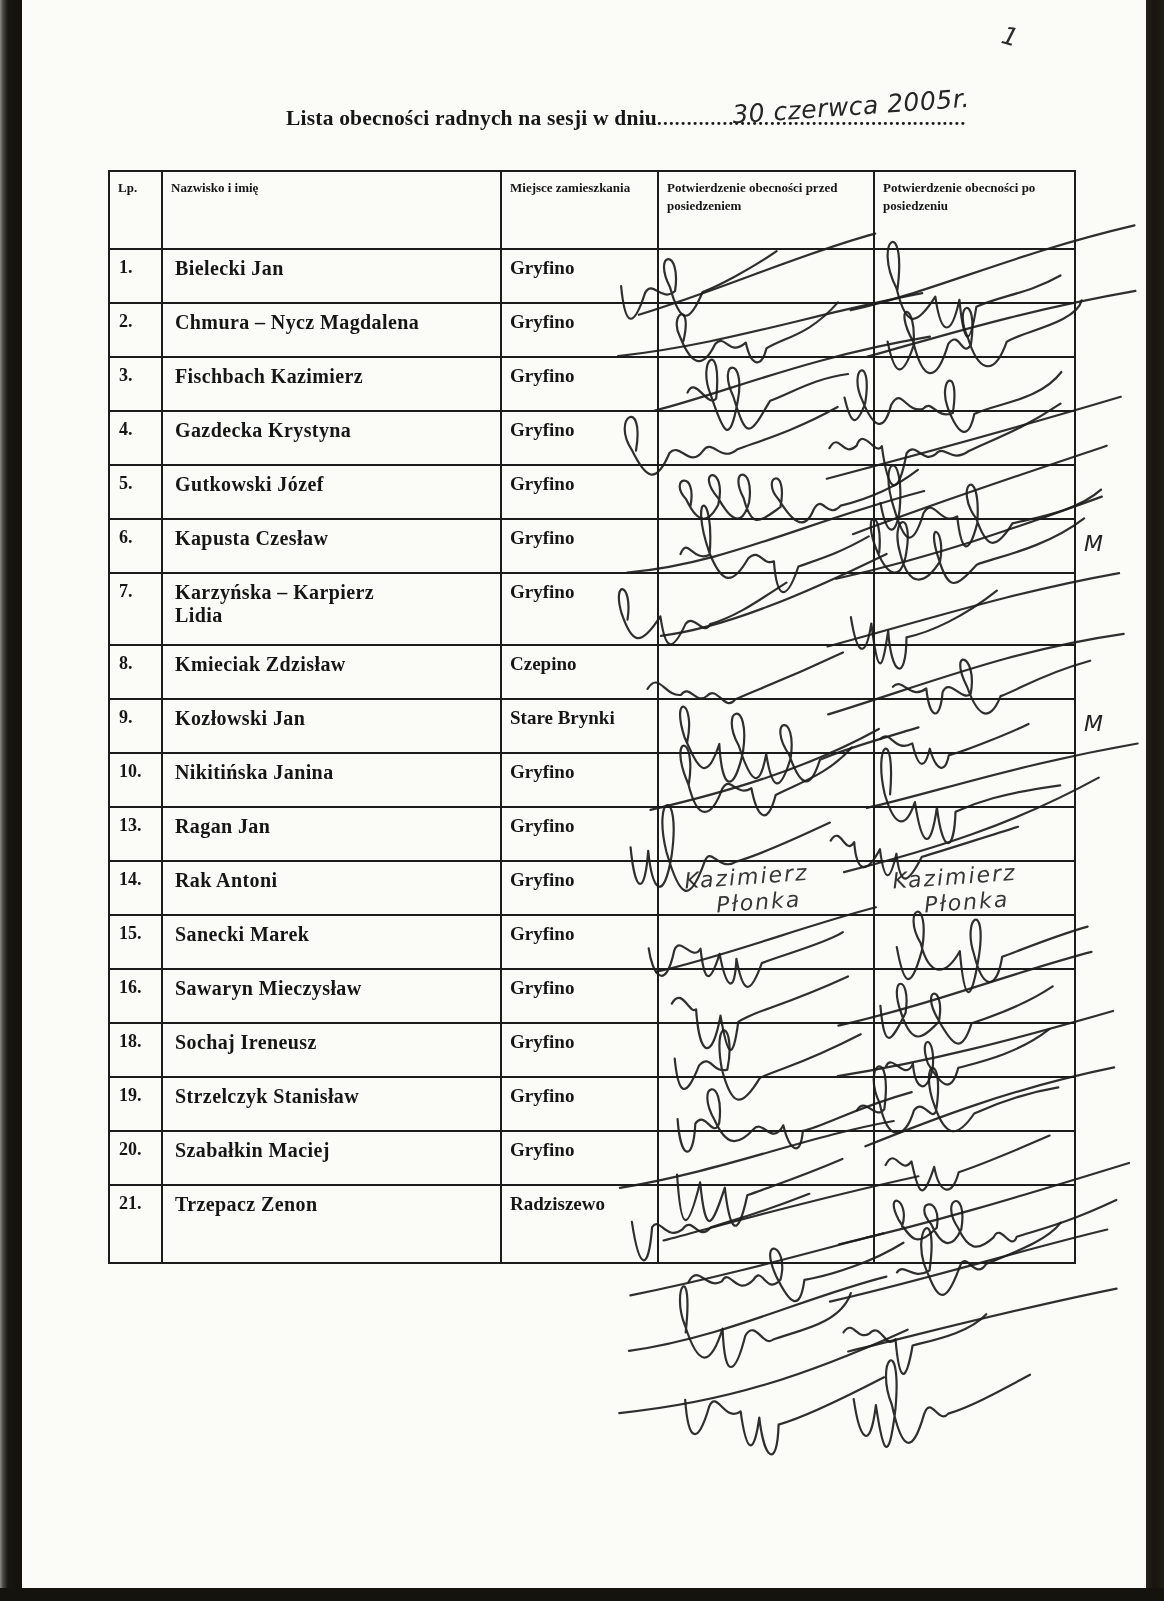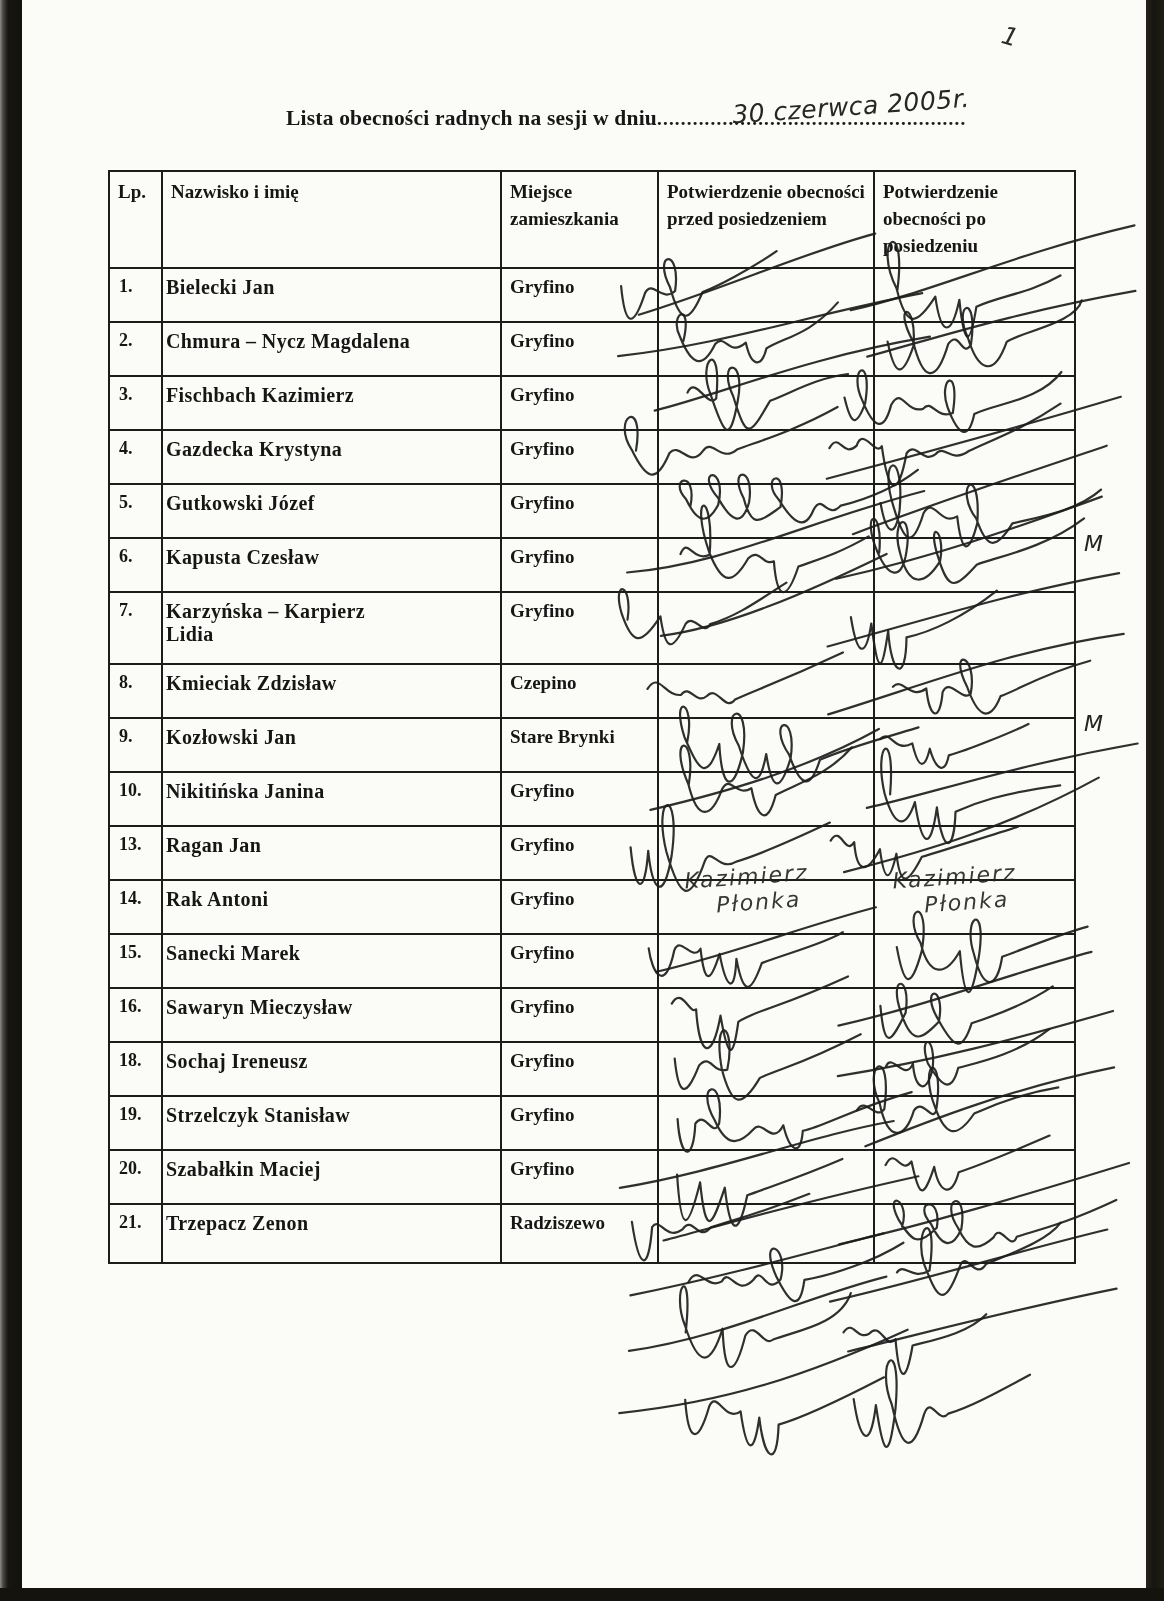--- a/index.html
+++ b/index.html
@@ -34,25 +34,25 @@
 
   table.attendance{
     position:absolute; left:108px; top:170px; width:966px; z-index:1;
     border-collapse:collapse; table-layout:fixed;
     font-weight:bold; color:#161616;
   }
   .attendance th,.attendance td{
     border:2.5px solid #1c1c1c; vertical-align:top; padding:7px 8px;
     overflow:visible;
   }
-  .attendance th{font-size:19px; text-align:left; line-height:1.42; font-weight:bold;}
+  .attendance th{font-size:13px; text-align:left; line-height:1.42; font-weight:bold;}
   .attendance thead tr{height:78px;}
-  tr.h54{height:54px;} tr.h72{height:72px;} tr.h78{height:59px;}
+  tr.h54{height:54px;} tr.h72{height:72px;} tr.h78{height:78px;}
   td.c-lp{font-size:18px; padding-left:9px;}
-  td.c-name{font-size:20px; padding-left:3px; letter-spacing:.4px; white-space:pre-line;}
+  td.c-name{font-size:20px; padding-left:12px; letter-spacing:.4px; white-space:pre-line;}
   td.c-place{font-size:19px;}
 
   #sig-overlay{position:absolute; left:0; top:0; z-index:4; pointer-events:none;}
   #sig-overlay path{fill:none; stroke:#1d1d1d; stroke-width:2.2;
     stroke-linecap:round; stroke-linejoin:round; opacity:.92;}
   #sig-overlay text{
     font-family:"DejaVu Sans", sans-serif; font-style:italic;
     font-size:22px; letter-spacing:2px; fill:#222; opacity:.9;
   }
   .margin-note{

